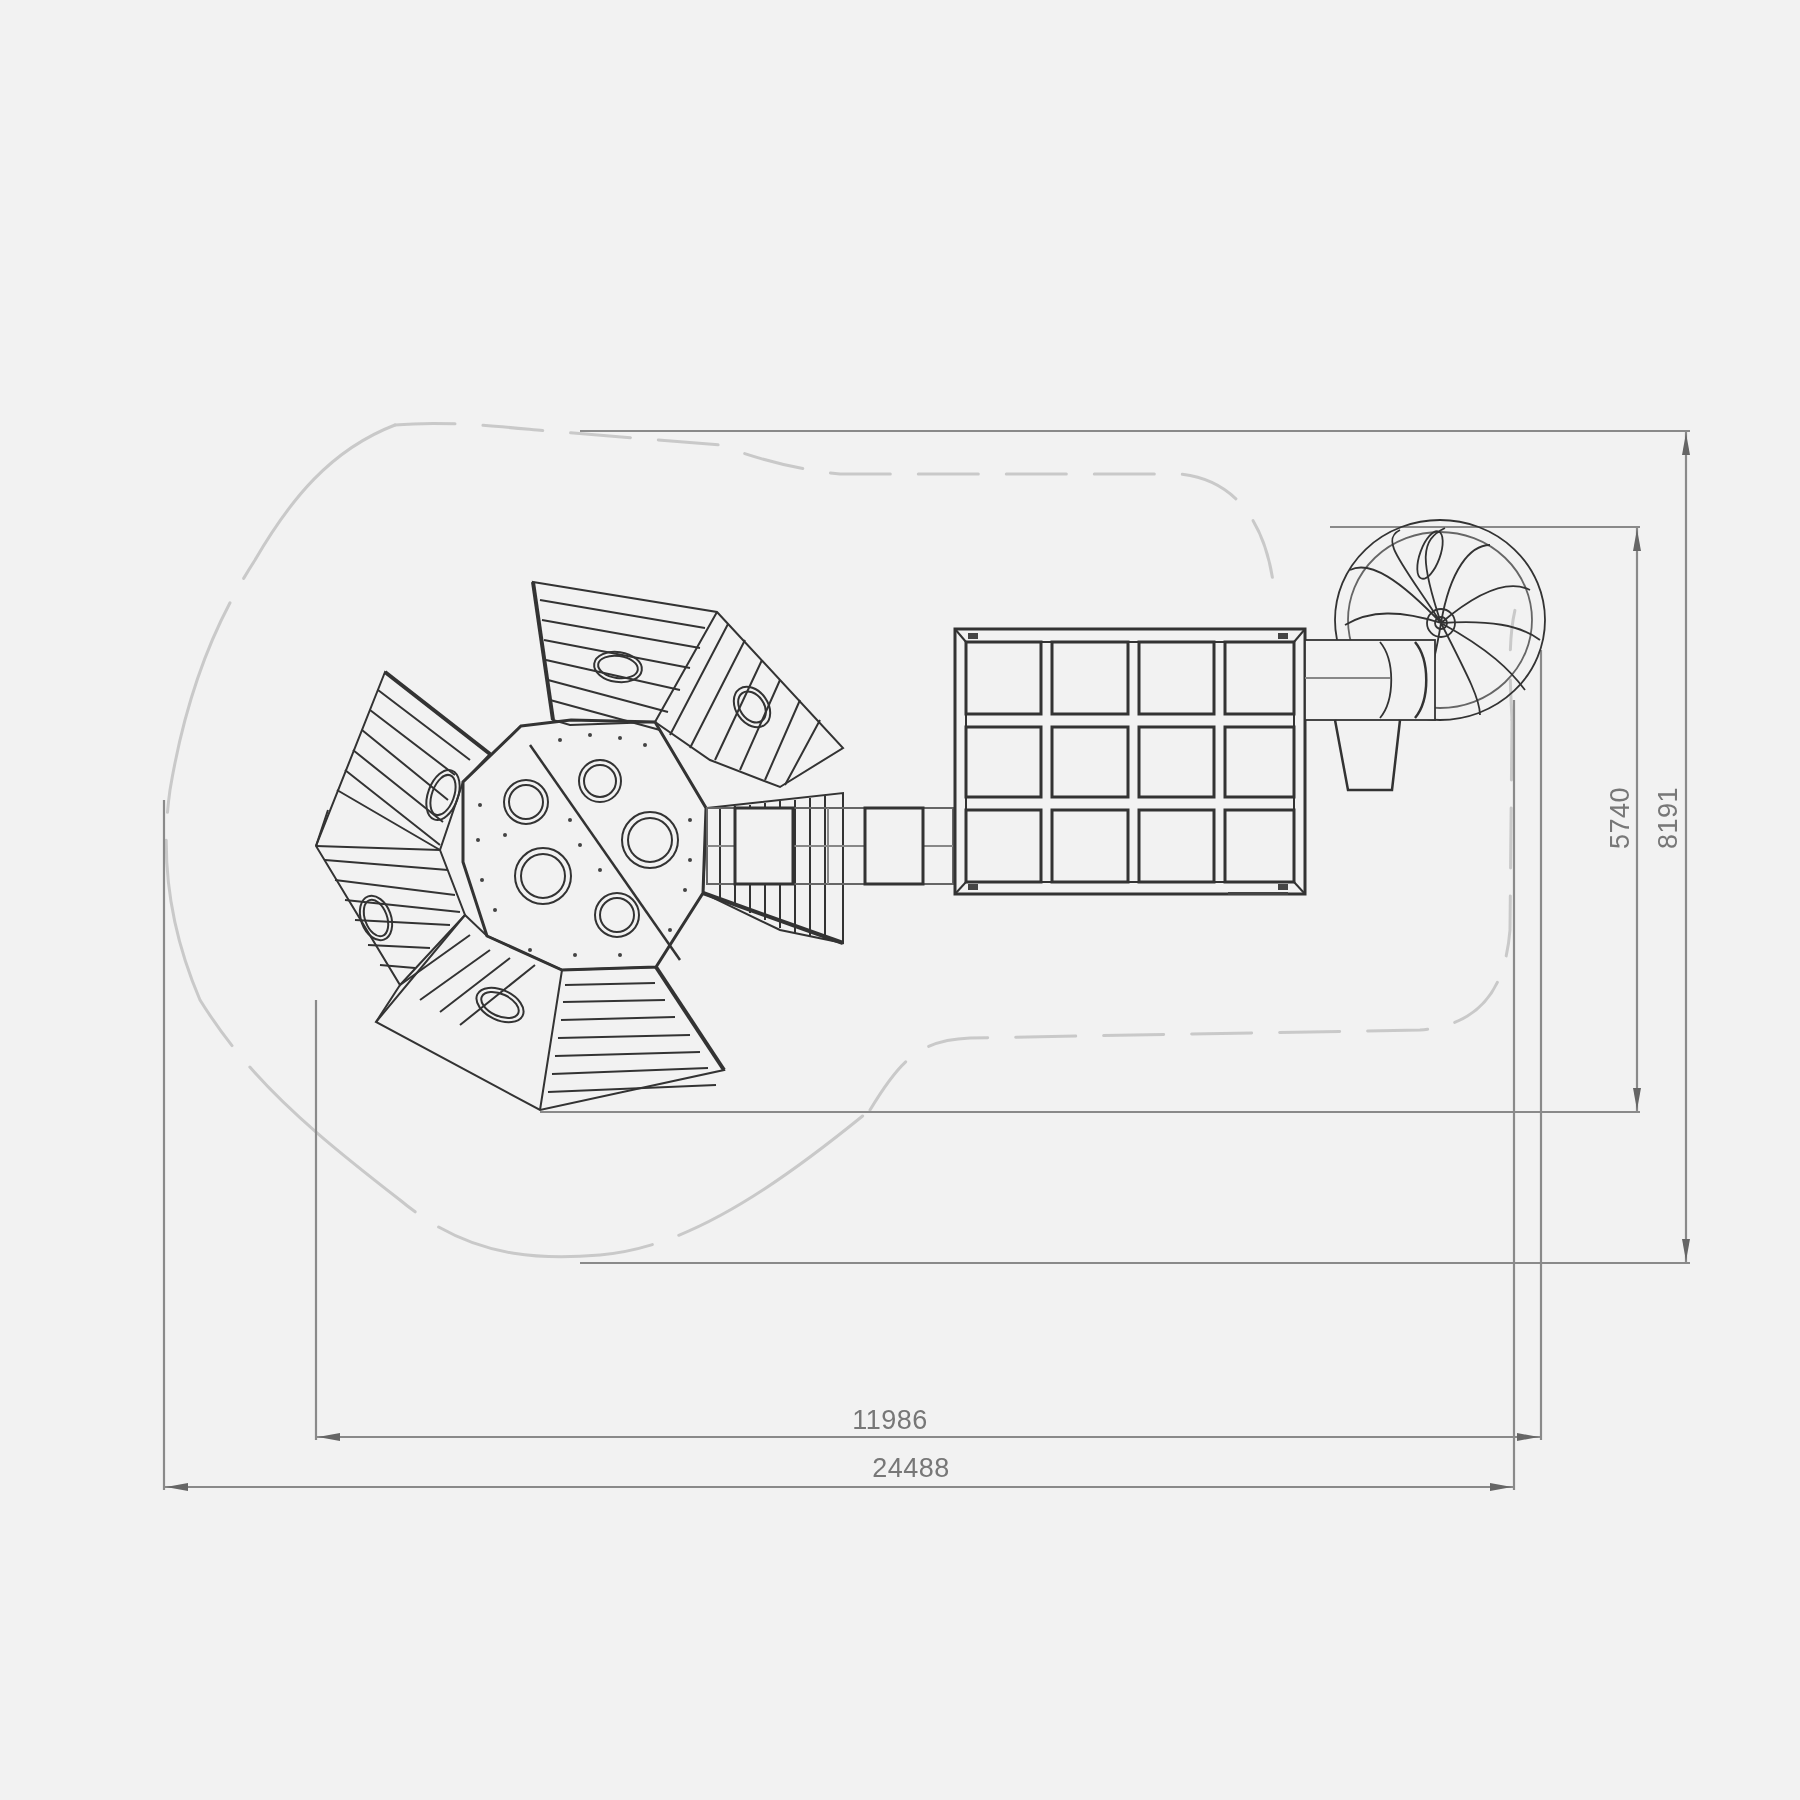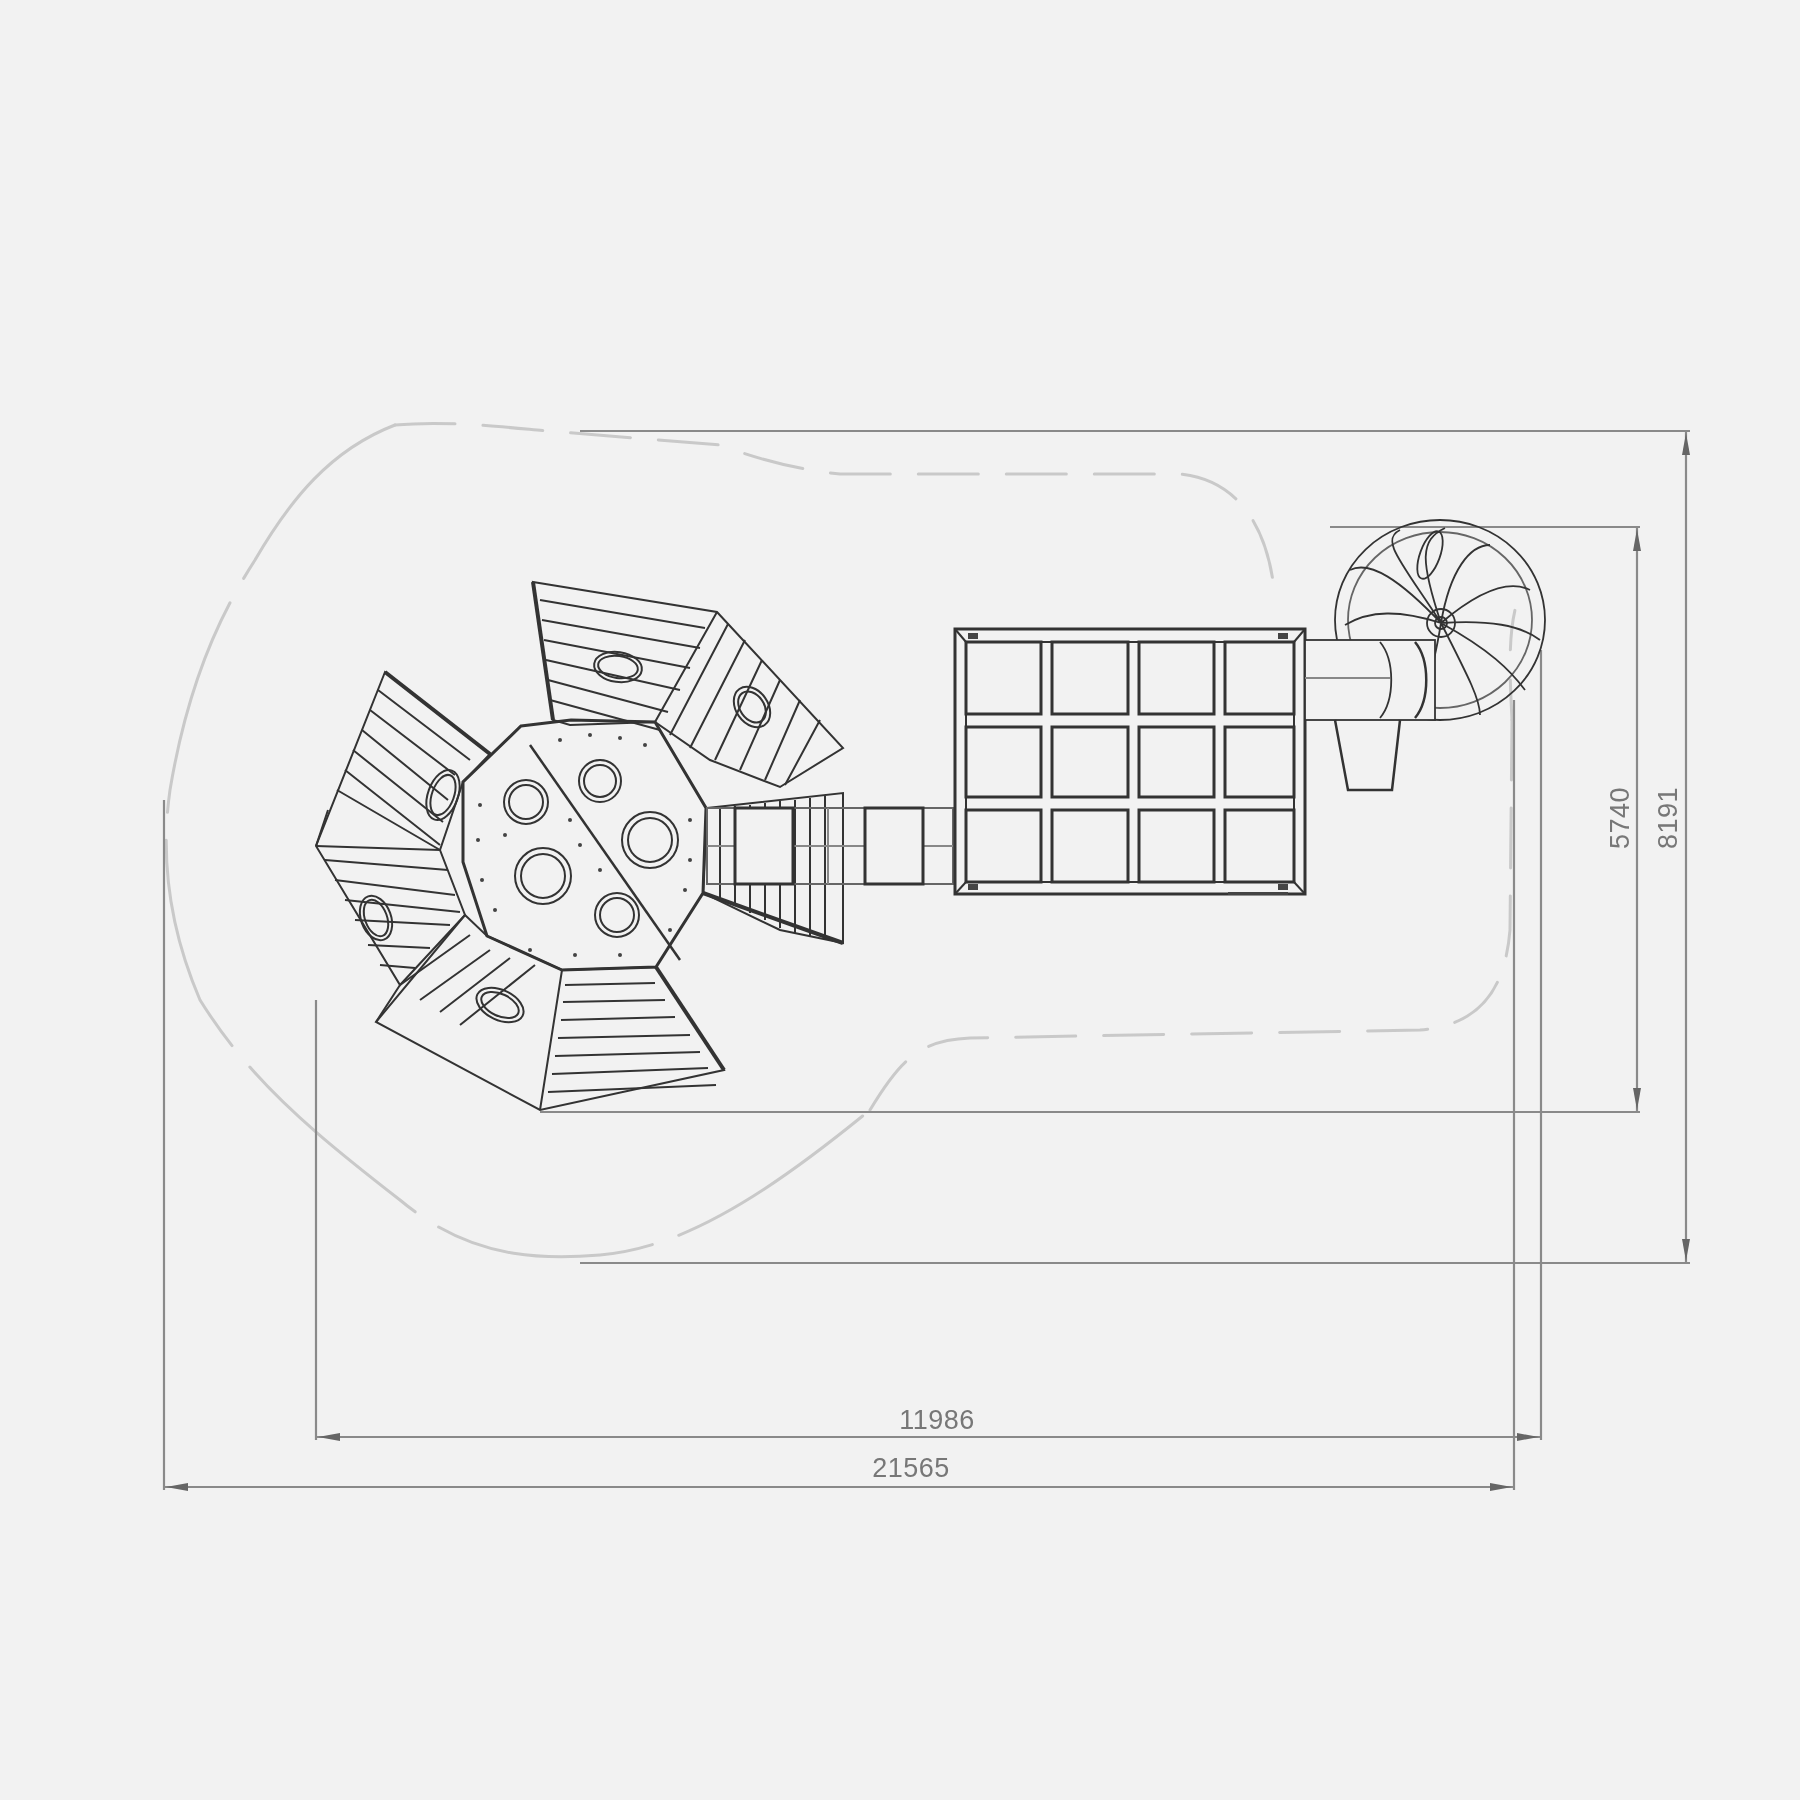--- a/index.html
+++ b/index.html
@@ -174,17 +174,17 @@
       <path d="M 1441 623 C 1400 560 1380 540 1400 530 M 1441 623 C 1420 560 1420 540 1445 528 M 1441 623 C 1450 570 1470 545 1490 545 M 1441 623 C 1480 590 1510 580 1530 590 M 1441 623 C 1490 620 1520 625 1540 640 M 1441 623 C 1490 650 1510 670 1525 690 M 1441 623 C 1470 680 1480 700 1480 715 M 1441 623 C 1430 690 1420 700 1410 715 M 1441 623 C 1400 580 1370 560 1350 570 M 1441 623 C 1400 610 1370 610 1345 625"></path>
       <ellipse cx="1430" cy="555" rx="10" ry="25" transform="rotate(20 1430 555)"></ellipse>
       <rect x="1305" y="640" width="130" height="80" fill="#f2f2f2"></rect>
       <line x1="1305" y1="678" x2="1390" y2="678" stroke="#888"></line>
       <path d="M 1380 642 C 1395 660 1395 700 1380 718"></path>
       <path d="M 1415 642 C 1430 660 1430 700 1415 718" stroke-width="2.5"></path>
       <path d="M 1335 720 L 1348 790 L 1392 790 L 1400 720" stroke-width="2.5"></path>
     </g>
   </svg>
 
-  <div class="dim-label h" style="left:937px; top:1405px;">11986</div>
-  <div class="dim-label h" style="left:911px; top:1453px;">21565</div>
+  <div class="dim-label h" style="left:890px; top:1405px;">11986</div>
+  <div class="dim-label h" style="left:911px; top:1453px;">24488</div>
   <div class="dim-label v" style="left:1620px; top:818px;">5740</div>
   <div class="dim-label v" style="left:1668px; top:818px;">8191</div>
 </div>
 
 </body></html>

